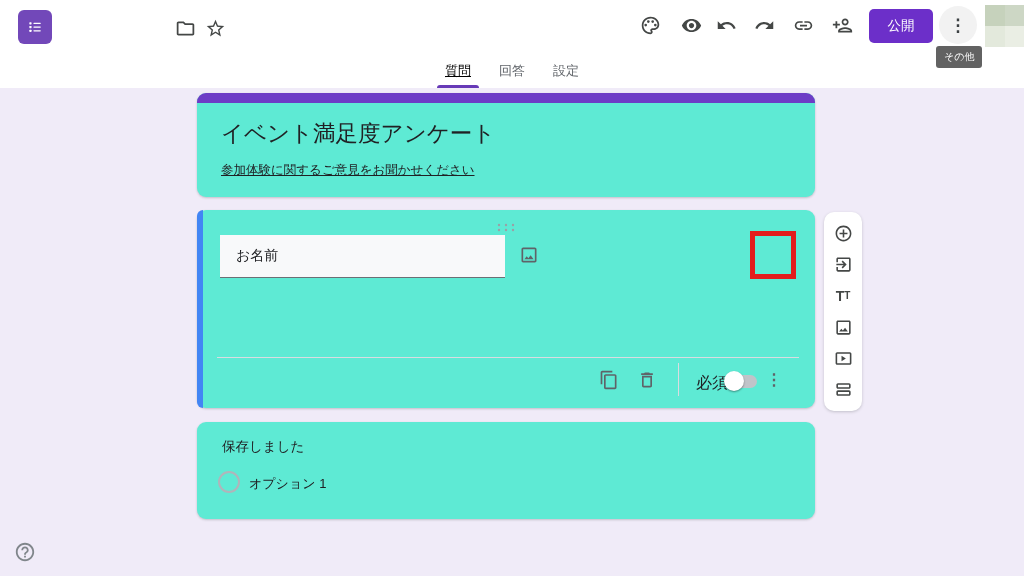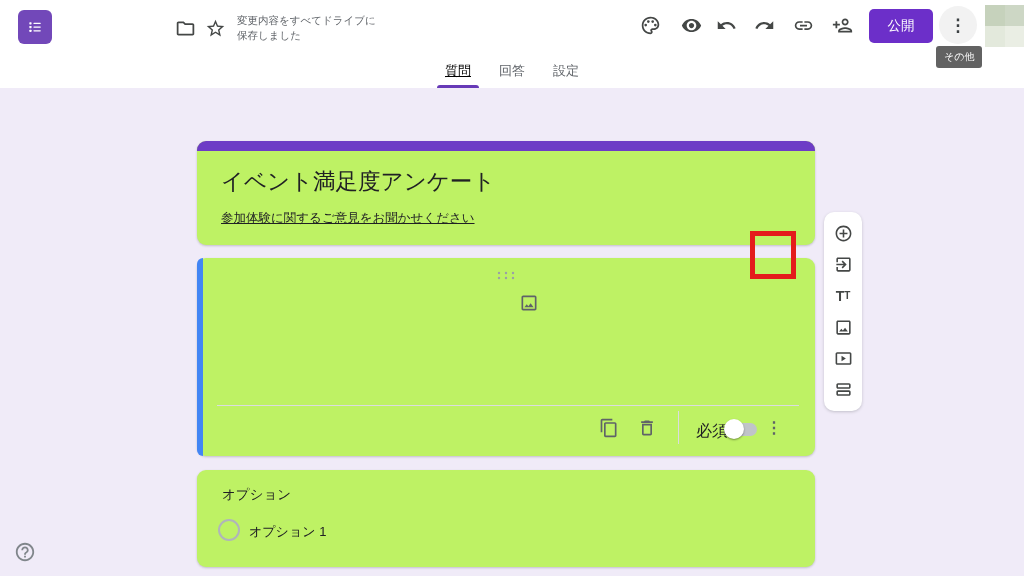--- a/index.html
+++ b/index.html
@@ -30,22 +30,22 @@
   .tooltip { position:absolute; left:936px; top:46px; background:#626262; color:#fff;
           font-size:10px; padding:4px 8px; border-radius:3px; }
   
   .tabs { position:absolute; left:0; top:57px; width:1024px; height:31px;
           display:flex; justify-content:center; gap:12px; }
   .tab { position:relative; padding:0 8px; font-size:13px; line-height:27px; color:#5f6368; cursor:pointer; }
   .tab.active { color:#000000;text-decoration:underline; }
   .tab.active::after { content:""; position:absolute; left:0; right:0; bottom:0; height:3px;
           background:#673ab7; border-radius:3px 3px 0 0; }
   
-  .card { position:absolute; left:197px; width:618px; background:#bef264; border-radius:9px;
-          box-shadow:0 1px 2px rgba(60,64,67,.18), 0 1px 3px rgba(60,64,67,.08);margin-top:48px; }
+  .card { position:absolute; left:197px; width:618px; background:#5eead4; border-radius:9px;
+          box-shadow:0 1px 2px rgba(60,64,67,.18), 0 1px 3px rgba(60,64,67,.08); }
   .form-card { top:93px; height:104px; }
   .band { height:10px; background:#6d3cc6; border-radius:9px 9px 0 0; }
   .form-card h1 { margin:15px 24px 0; font-size:22.5px; font-weight:400; color:#202124; }
   .form-card p { margin:13px 24px 0; font-size:12.5px; color:#202124;text-decoration:underline; }
   .q-card { top:210px; height:198px; }
   .blue-bar { position:absolute; left:0; top:0; bottom:0; width:6px; background:#4285f4;
           border-radius:9px 0 0 9px; }
   .drag { position:absolute; left:50%; top:8px; transform:translateX(-50%); }
   .q-title-input { position:absolute; left:23px; top:25px; width:285px; height:43px;
           background:#f8f9fa; border-bottom:1px solid #6b7075; display:flex; align-items:center;
@@ -114,24 +114,20 @@
       <svg viewBox="0 0 24 24">
           <path d="M20 6h-8l-2-2H4c-1.1 0-2 .9-2 2v12c0 1.1.9 2 2 2h16c1.1 0 2-.9 2-2V8c0-1.1-.9-2-2-2zm0 12H4V6h5.17l2 2H20v10z"></path>
         </svg>
     </div>
     <div class="hicon" style="left:203px; top:16px;">
       <svg viewBox="0 0 24 24">
           <path d="M22 9.24l-7.19-.62L12 2 9.19 8.63 2 9.24l5.46 4.73L5.82 21 12 17.27 18.18 21l-1.63-7.03L22 9.24zM12 15.4l-3.76 2.27 1-4.28-3.32-2.88 4.38-.38L12 6.1l1.71 4.04 4.38.38-3.32 2.88 1 4.28L12 15.4z"></path>
         </svg>
     </div>
 
-    <div class="saved">
-      <div>変更内容をすべてドライブに</div>
-      <div>保存しました</div>
-    </div>
 
     <div class="hicon" style="left:638px; top:13px;">
       <svg viewBox="0 0 24 24">
           <path d="M12 22C6.49 22 2 17.51 2 12S6.49 2 12 2s10 4.04 10 9c0 3.31-2.69 6-6 6h-1.77c-.28 0-.5.22-.5.5 0 .12.05.23.13.33.41.47.64 1.06.64 1.67 0 1.38-1.12 2.5-2.5 2.5zm0-18c-4.41 0-8 3.59-8 8s3.59 8 8 8c.28 0 .5-.22.5-.5a.54.54 0 0 0-.14-.35c-.41-.46-.63-1.05-.63-1.65 0-1.38 1.12-2.5 2.5-2.5H16c2.21 0 4-1.79 4-4 0-3.86-3.59-7-8-7z"></path>
           <circle cx="6.5" cy="11.5" r="1.5"></circle>
           <circle cx="9.5" cy="7.5" r="1.5"></circle>
           <circle cx="14.5" cy="7.5" r="1.5"></circle>
           <circle cx="17.5" cy="11.5" r="1.5"></circle>
         </svg>
     </div>
@@ -191,20 +187,21 @@
         <g fill="#9aa0a6">
             <circle cx="3" cy="2" r="1.2"></circle>
             <circle cx="10" cy="2" r="1.2"></circle>
             <circle cx="17" cy="2" r="1.2"></circle>
         <circle cx="3" cy="7" r="1.2"></circle>
             <circle cx="10" cy="7" r="1.2"></circle>
             <circle cx="17" cy="7" r="1.2"></circle>
           </g>
       </svg>
     </div>
+    <div class="q-title-input">お名前</div>
     <div class="img-btn">
       <svg viewBox="0 0 24 24">
           <path d="M19 3H5c-1.1 0-2 .9-2 2v14c0 1.1.9 2 2 2h14c1.1 0 2-.9 2-2V5c0-1.1-.9-2-2-2zm0 16H5V5h14v14zm-5.04-6.71l-2.75 3.54-1.96-2.36L6.5 17h11l-3.54-4.71z"></path>
         </svg>
     </div>
     <div class="q-hr"></div>
     <div class="footer-btn" style="left:400px;">
       <svg viewBox="0 0 24 24">
           <path d="M16 1H4c-1.1 0-2 .9-2 2v14h2V3h12V1zm3 4H8c-1.1 0-2 .9-2 2v14c0 1.1.9 2 2 2h11c1.1 0 2-.9 2-2V7c0-1.1-.9-2-2-2zm0 16H8V7h11v14z"></path>
         </svg>
@@ -218,21 +215,21 @@
     <div class="req-label">必須</div>
     <div class="toggle">
         <div class="knob"></div>
       </div>
     <div class="q-more">⋮</div>
   </div>
 
   <div class="red-box"></div>
 
   <div class="card c-card">
-    <div class="c-title">オプション</div>
+    <div class="c-title">保存しました</div>
     <div class="radio"></div>
     <div class="option-label">オプション 1</div>
   </div>
 
   <div class="side-toolbar">
     <div class="tbtn">
       <svg viewBox="0 0 24 24">
           <path d="M13 7h-2v4H7v2h4v4h2v-4h4v-2h-4V7zm-1-5C6.48 2 2 6.48 2 12s4.48 10 10 10 10-4.48 10-10S17.52 2 12 2zm0 18c-4.41 0-8-3.59-8-8s3.59-8 8-8 8 3.59 8 8-3.59 8-8 8z"></path>
         </svg>
     </div>

